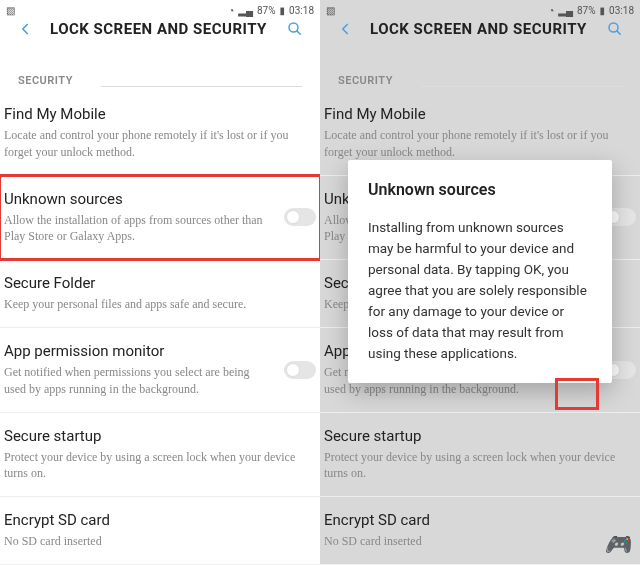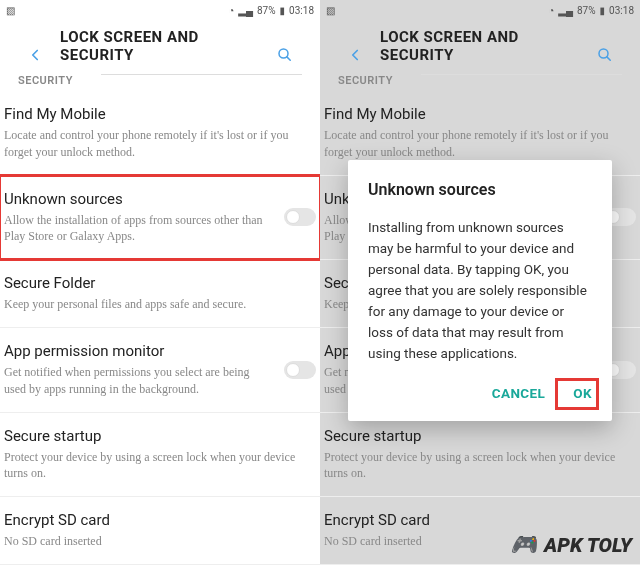--- a/index.html
+++ b/index.html
@@ -4,40 +4,40 @@
   <style>
     * { margin: 0; padding: 0; box-sizing: border-box; font-family: -apple-system, BlinkMacSystemFont, "Segoe UI", Roboto, Arial, sans-serif; }
     body { display: flex; width: 640px; height: 565px; background: #d0d0d0; overflow: hidden; position: relative; }
     .phone { width: 320px; height: 565px; background: #fff; position: relative; overflow: hidden; }
     .phone.right { background: #d8d8d8; }
     .status-bar { height: 20px; background: #fff; display: flex; justify-content: space-between; align-items: center; padding: 0 6px; font-size: 10px; color: #555; }
     .phone.right .status-bar { background: #d8d8d8; }
     .status-left { display: flex; gap: 4px; align-items: center; }
     .status-right { display: flex; gap: 4px; align-items: center; }
     .status-icon { font-size: 10px; }
-    .header { display: flex; align-items: flex-end; height: 44px; padding: 0 26px; background: #fff; }
+    .header { display: flex; align-items: flex-start; height: 44px; padding: 0 16px; background: #fff; }
     .phone.right .header { background: #d8d8d8; }
     .back-arrow { width: 18px; height: 18px; margin-right: 16px; display: flex; align-items: center; justify-content: center; }
     .header-title { font-size: 15px; font-weight: 700; letter-spacing: 0.5px; color: #222; flex: 1; }
     .search-icon { width: 18px; height: 18px; display: flex; align-items: center; justify-content: center; }
-    .section-header { font-size: 11px; font-weight: 600; color: #888; letter-spacing: 0.5px; padding: 10px 18px 4px; display: flex; align-items: flex-start; gap: 28px; }
+    .section-header { font-size: 11px; font-weight: 600; color: #888; letter-spacing: 0.5px; padding: 10px 18px 4px; display: flex; align-items: flex-end; gap: 28px; }
     .section-line { flex: 1; height: 1px; background: #ddd; }
     .setting-item { padding: 14px 4px; border-bottom: 1px solid #eee; position: relative; }
     .setting-item.with-toggle { display: flex; align-items: center; }
     .setting-text { flex: 1; }
     .setting-title { font-size: 15px; color: #222; margin-bottom: 4px; }
     .setting-desc { font-size: 12px; color: #888; line-height: 1.4; padding-right: 8px; font-family: Liberation Serif, serif; }
     .toggle { width: 32px; height: 18px; border-radius: 10px; background: #e5e5e5; position: relative; flex-shrink: 0; margin-left: 8px; }
     .toggle-knob { width: 14px; height: 14px; border-radius: 50%; background: #fff; position: absolute; top: 2px; left: 2px; border: 1px solid #ddd; }
     .highlight-red { position: absolute; border: 3px solid #e53935; pointer-events: none; }
     .highlight-ok { left: 555px; top: 378px; width: 44px; height: 32px; }
     .dialog-overlay { position: absolute; top: 0; left: 0; right: 0; bottom: 0; display: flex; align-items: flex-start; justify-content: center; padding-top: 160px; }
     .dialog { width: 264px; background: #fff; border-radius: 2px; box-shadow: 0 8px 24px rgba(0,0,0,0.25); padding: 20px; }
     .dialog-title { font-size: 16px; font-weight: 600; color: #222; margin-bottom: 18px; }
-    .dialog-body { font-size: 13.5px; color: #333; line-height: 1.55; margin-bottom: 22px; }
+    .dialog-body { font-size: 13.5px; color: #333; line-height: 1.55; }
     .dialog-actions { display: flex; justify-content: flex-end; gap: 28px; }
     .dialog-btn { font-size: 13.5px; font-weight: 700; color: #1aa89a; letter-spacing: 0.4px; background: none; border: none; cursor: pointer; }
     .watermark { position: absolute; right: 8px; bottom: 8px; font-size: 20px; font-weight: 900; color: #2c2c2c; display: flex; align-items: center; gap: 6px; font-style: italic; }
     .watermark-icon { color: #4caf50; font-size: 22px; }
     svg { display: block; }
   </style>
 </head>
 <body>
 
 <div class="phone">
@@ -183,26 +183,21 @@
 
   <div class="setting-item">
     <div class="setting-title">Encrypt SD card</div>
     <div class="setting-desc">No SD card inserted</div>
   </div>
 
   <div class="dialog-overlay">
     <div class="dialog">
       <div class="dialog-title">Unknown sources</div>
       <div class="dialog-body">Installing from unknown sources may be harmful to your device and personal data. By tapping OK, you agree that you are solely responsible for any damage to your device or loss of data that may result from using these applications.</div>
-      <div class="dialog-actions">
-        <button class="dialog-btn">CANCEL</button>
-        <button class="dialog-btn">OK</button>
-      </div>
     </div>
   </div>
 </div>
 
 <div class="highlight-red highlight-ok"></div>
 
 <div class="watermark">
   <span class="watermark-icon">🎮</span>
-  <span>APK TOLY</span>
 </div>
 
 </body></html>

